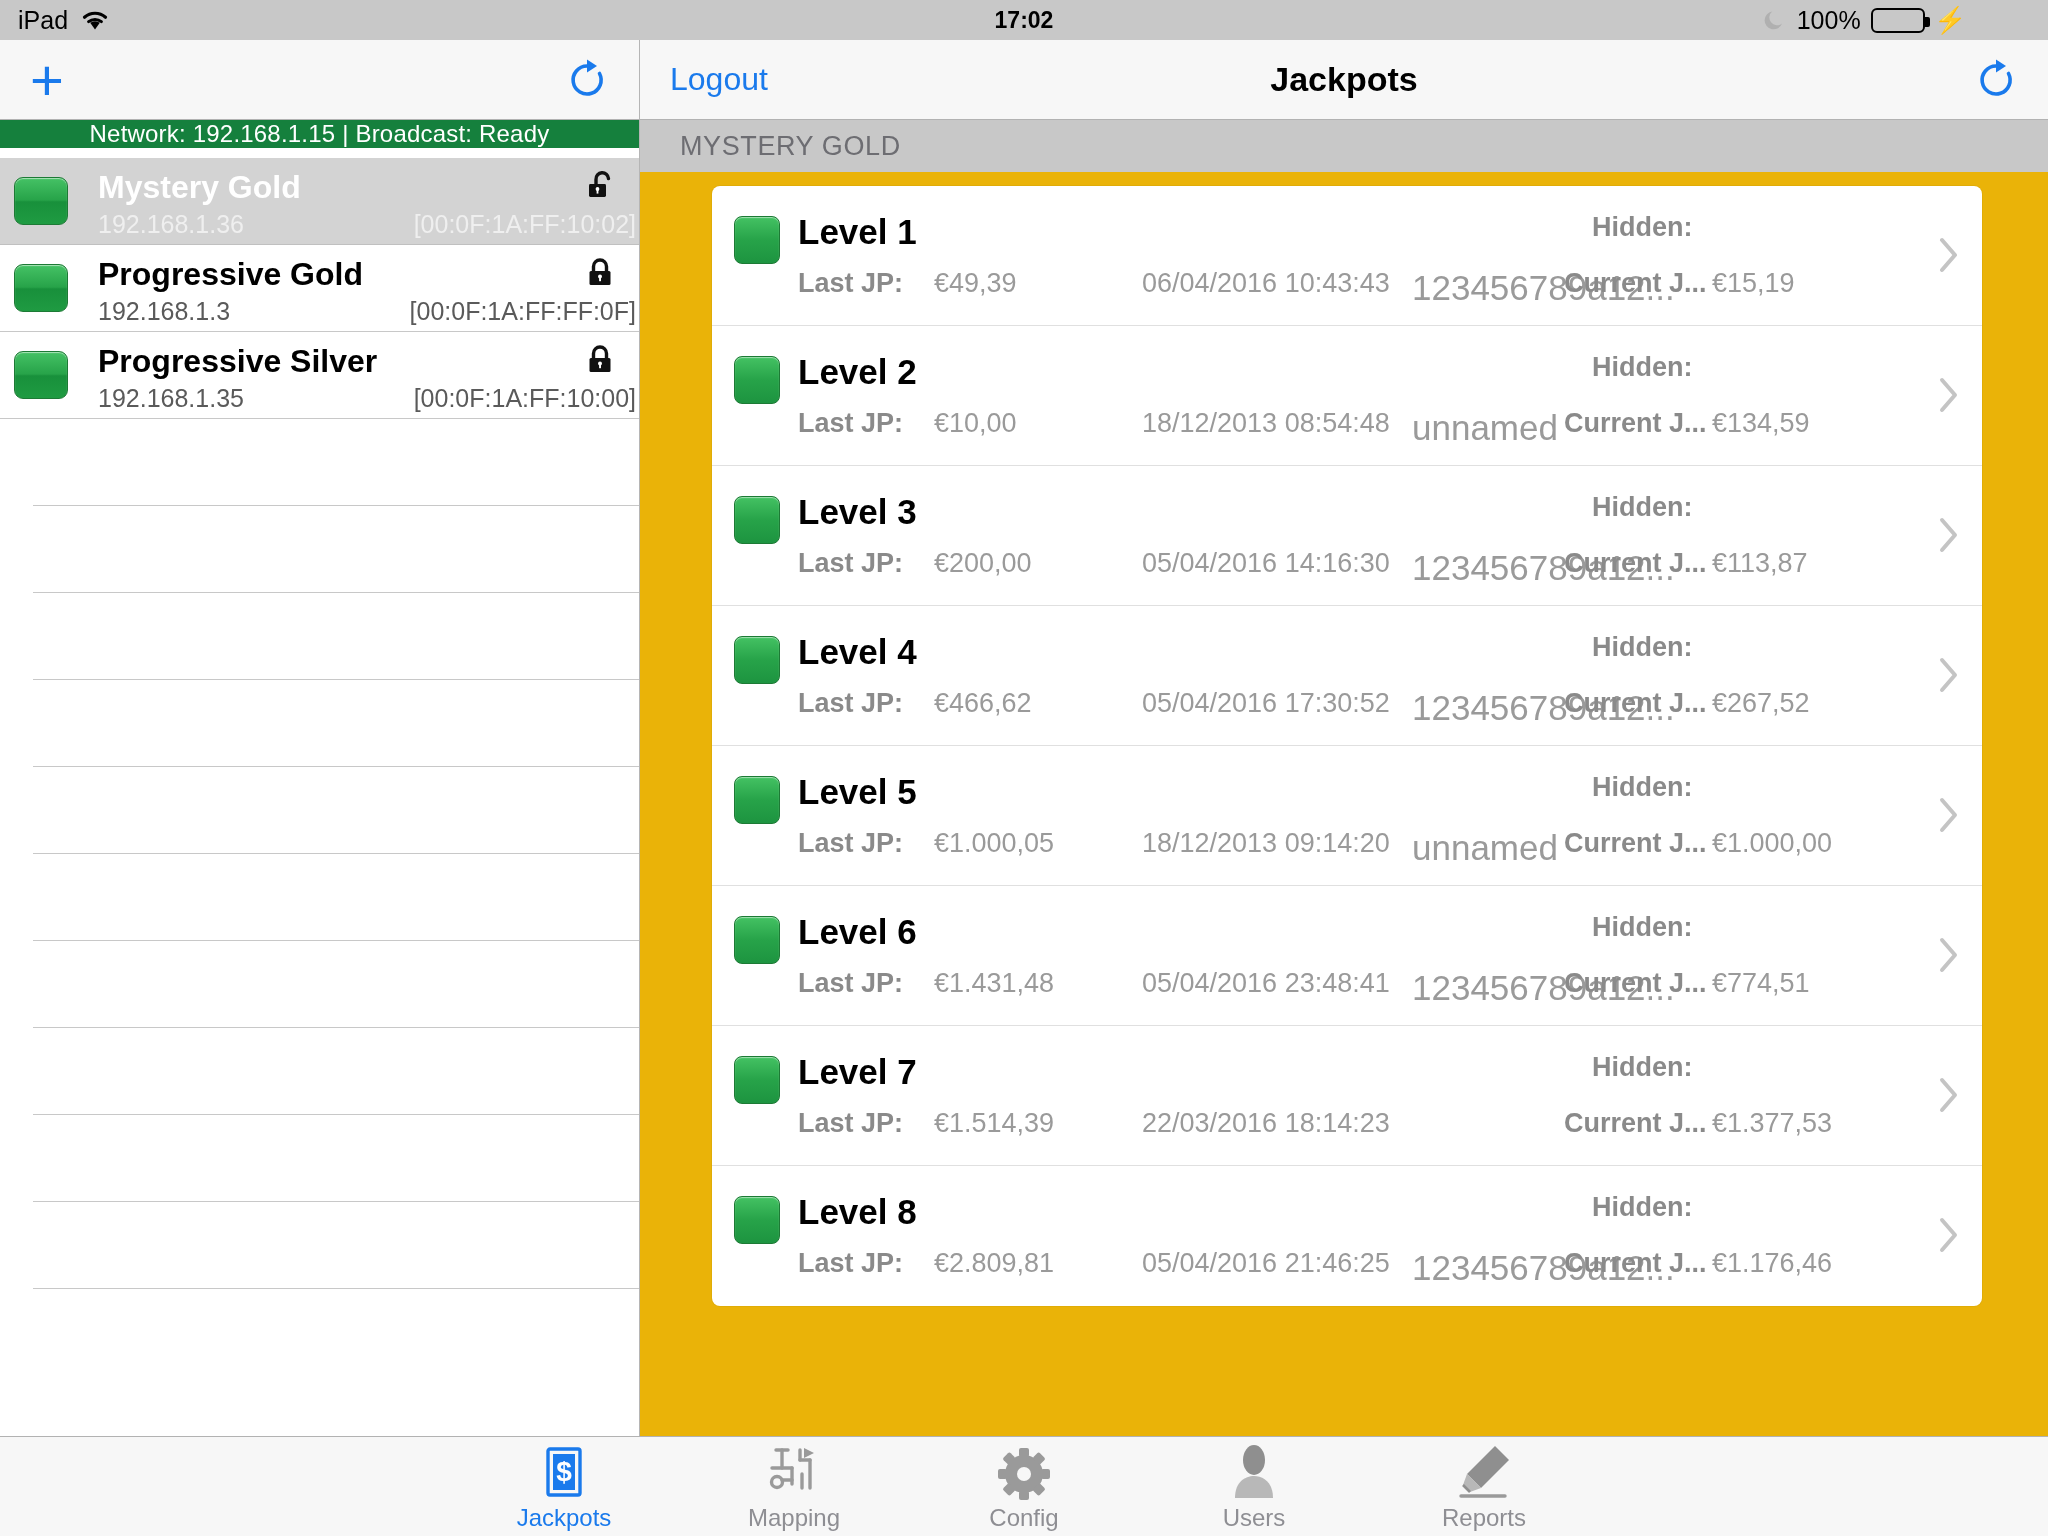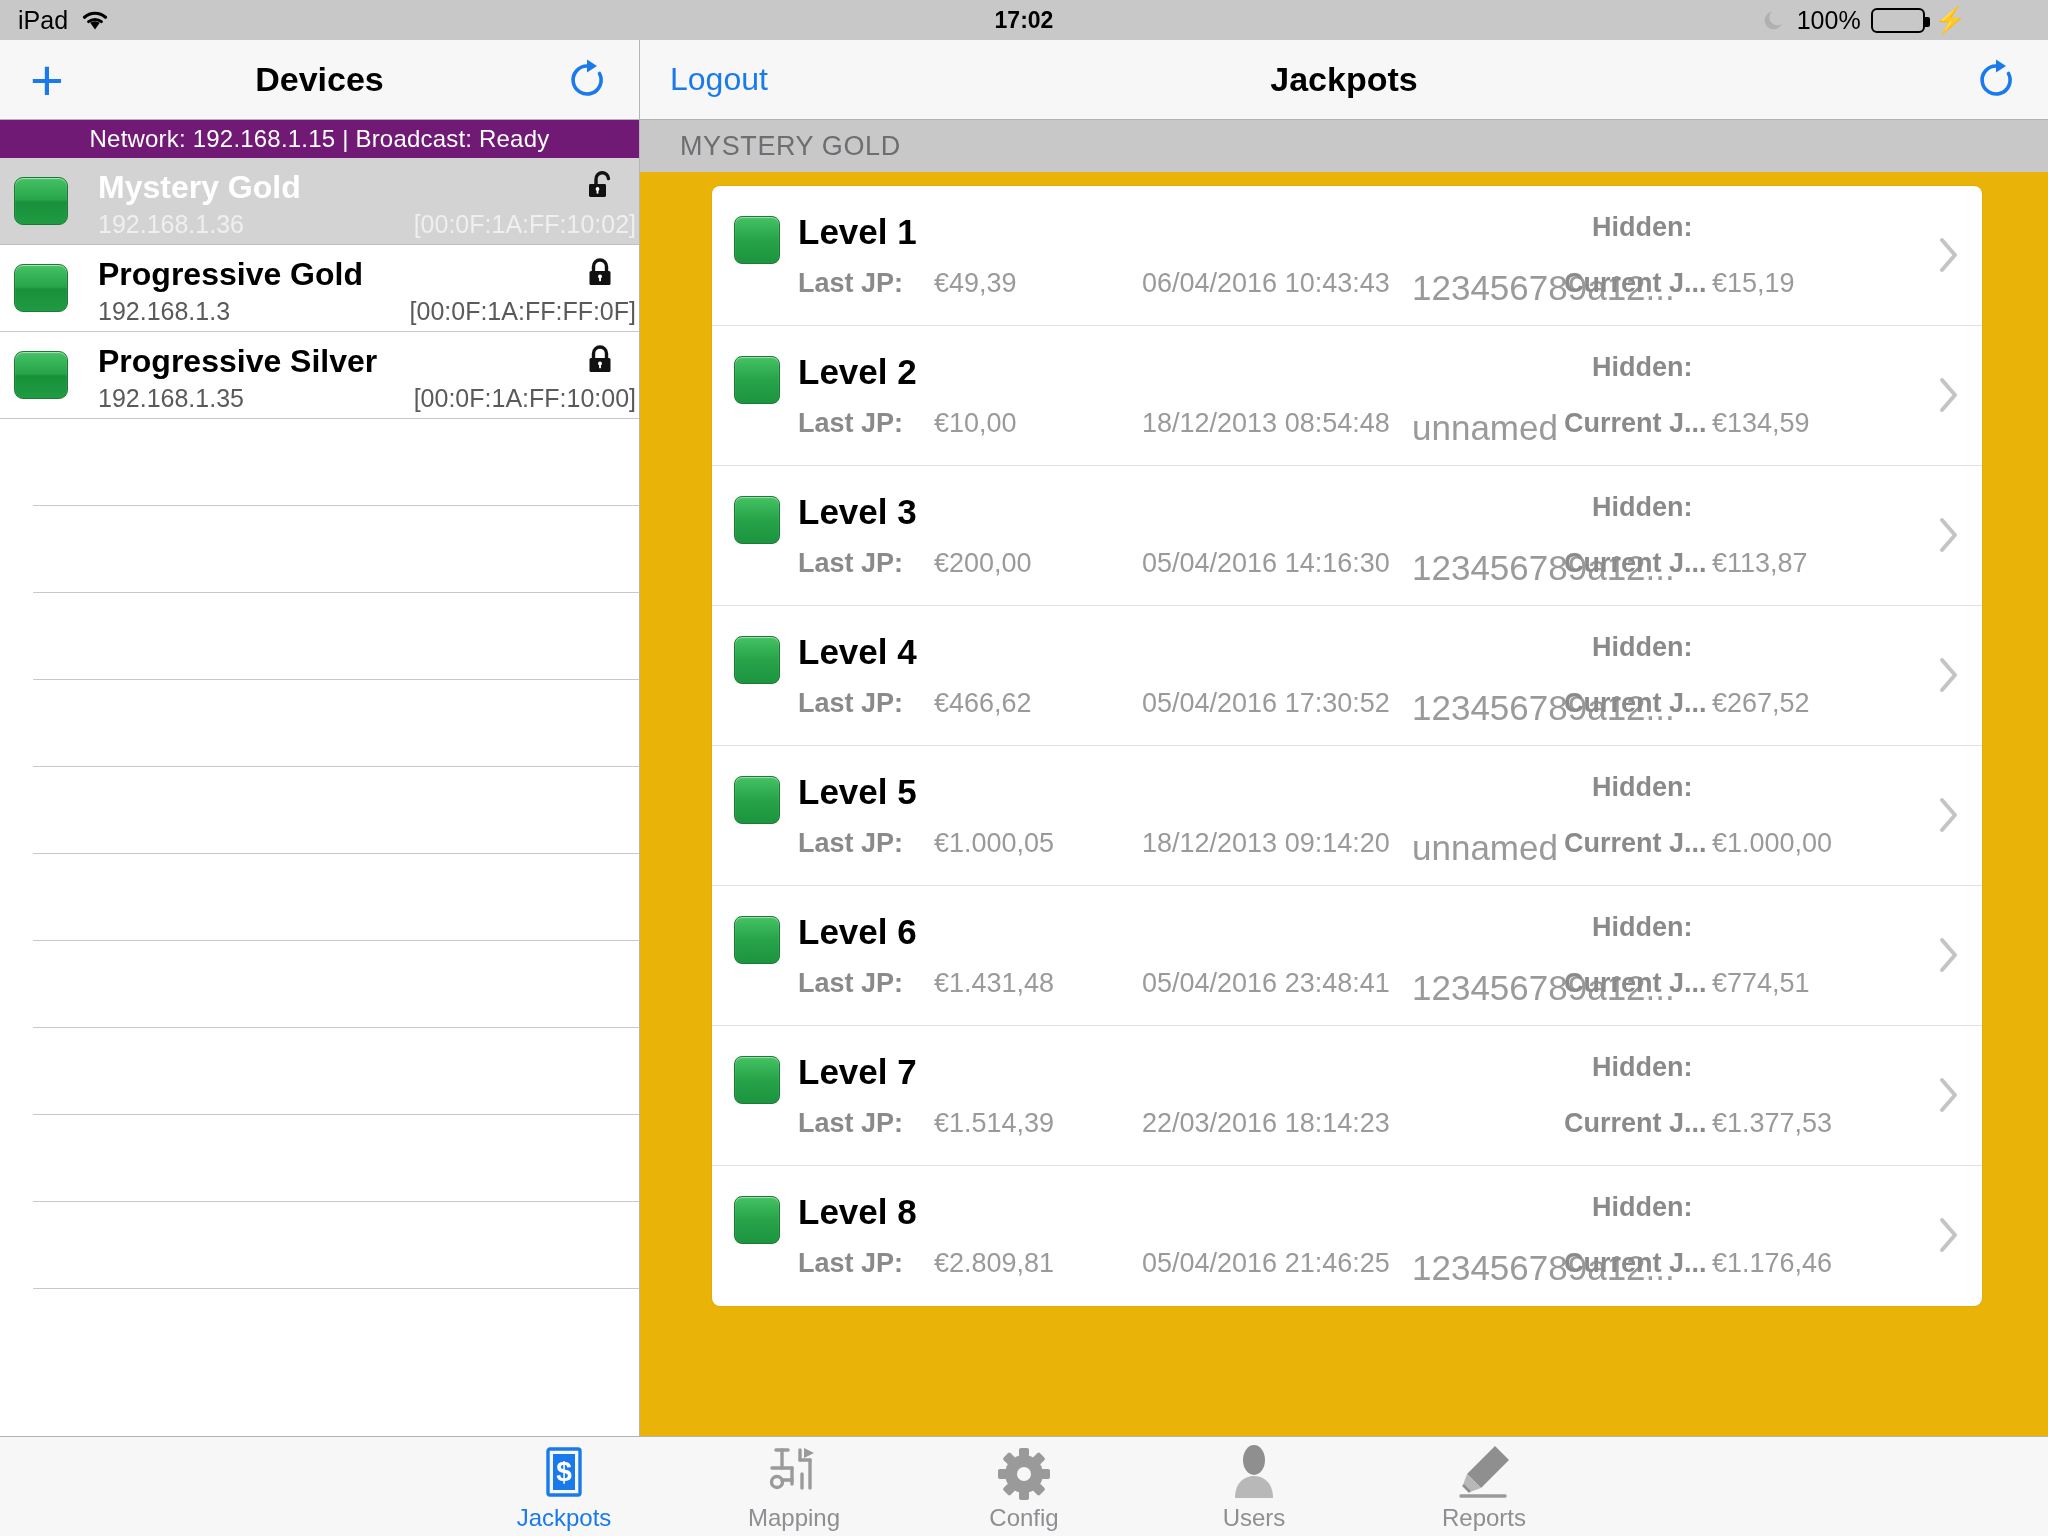--- a/index.html
+++ b/index.html
@@ -48,21 +48,21 @@
   }
   .nav-title{ position:absolute; left:0; width:100%; text-align:center; font-size:34px; font-weight:bold; color:#000; }
   .nav-left{ position:absolute; left:30px; z-index:2; display:flex; align-items:center; }
   .nav-right{ position:absolute; right:30px; z-index:2; display:flex; align-items:center; }
   .plus-btn{ font-size:58px; color:#1a7aec; line-height:40px; font-weight:300; cursor:pointer; }
   .logout-btn{ font-size:32px; color:#1a7aec; cursor:pointer; }
   .refresh-ico{ width:44px; height:44px; cursor:pointer; }
 
   
   .net-banner{
-    height:38px; background:#701a75; color:#fff;
+    height:28px; background:#15803d; color:#fff;
     display:flex; align-items:center; justify-content:center;
     font-size:24px; letter-spacing:.2px;
   }
 
   
   .dev-list{ position:absolute; top:118px; left:0; right:0; bottom:0; background:#fff; }
   .dev-row{
     height:87px; position:relative; background:#fff;
     border-bottom:1px solid #c8c8c8; cursor:pointer;
   }
@@ -194,21 +194,20 @@
 </div>
 
 <div class="split">
 
   <div class="left-pane">
 
     <div class="navbar">
       <div class="nav-left">
         <span class="plus-btn">+</span>
       </div>
-      <div class="nav-title">Devices</div>
       <div class="nav-right">
         <span class="refresh-ico">
           <svg width="44" height="44" viewBox="0 0 44 44">
             <path d="M22 8 A14 14 0 1 0 34.5 15.5" stroke="#1a7aec" stroke-width="3.6" fill="none" stroke-linecap="round"></path>
             <path d="M22 1.5 L32 8 L22 14.5 Z" fill="#1a7aec"></path>
           </svg>
         </span>
       </div>
     </div>
 

